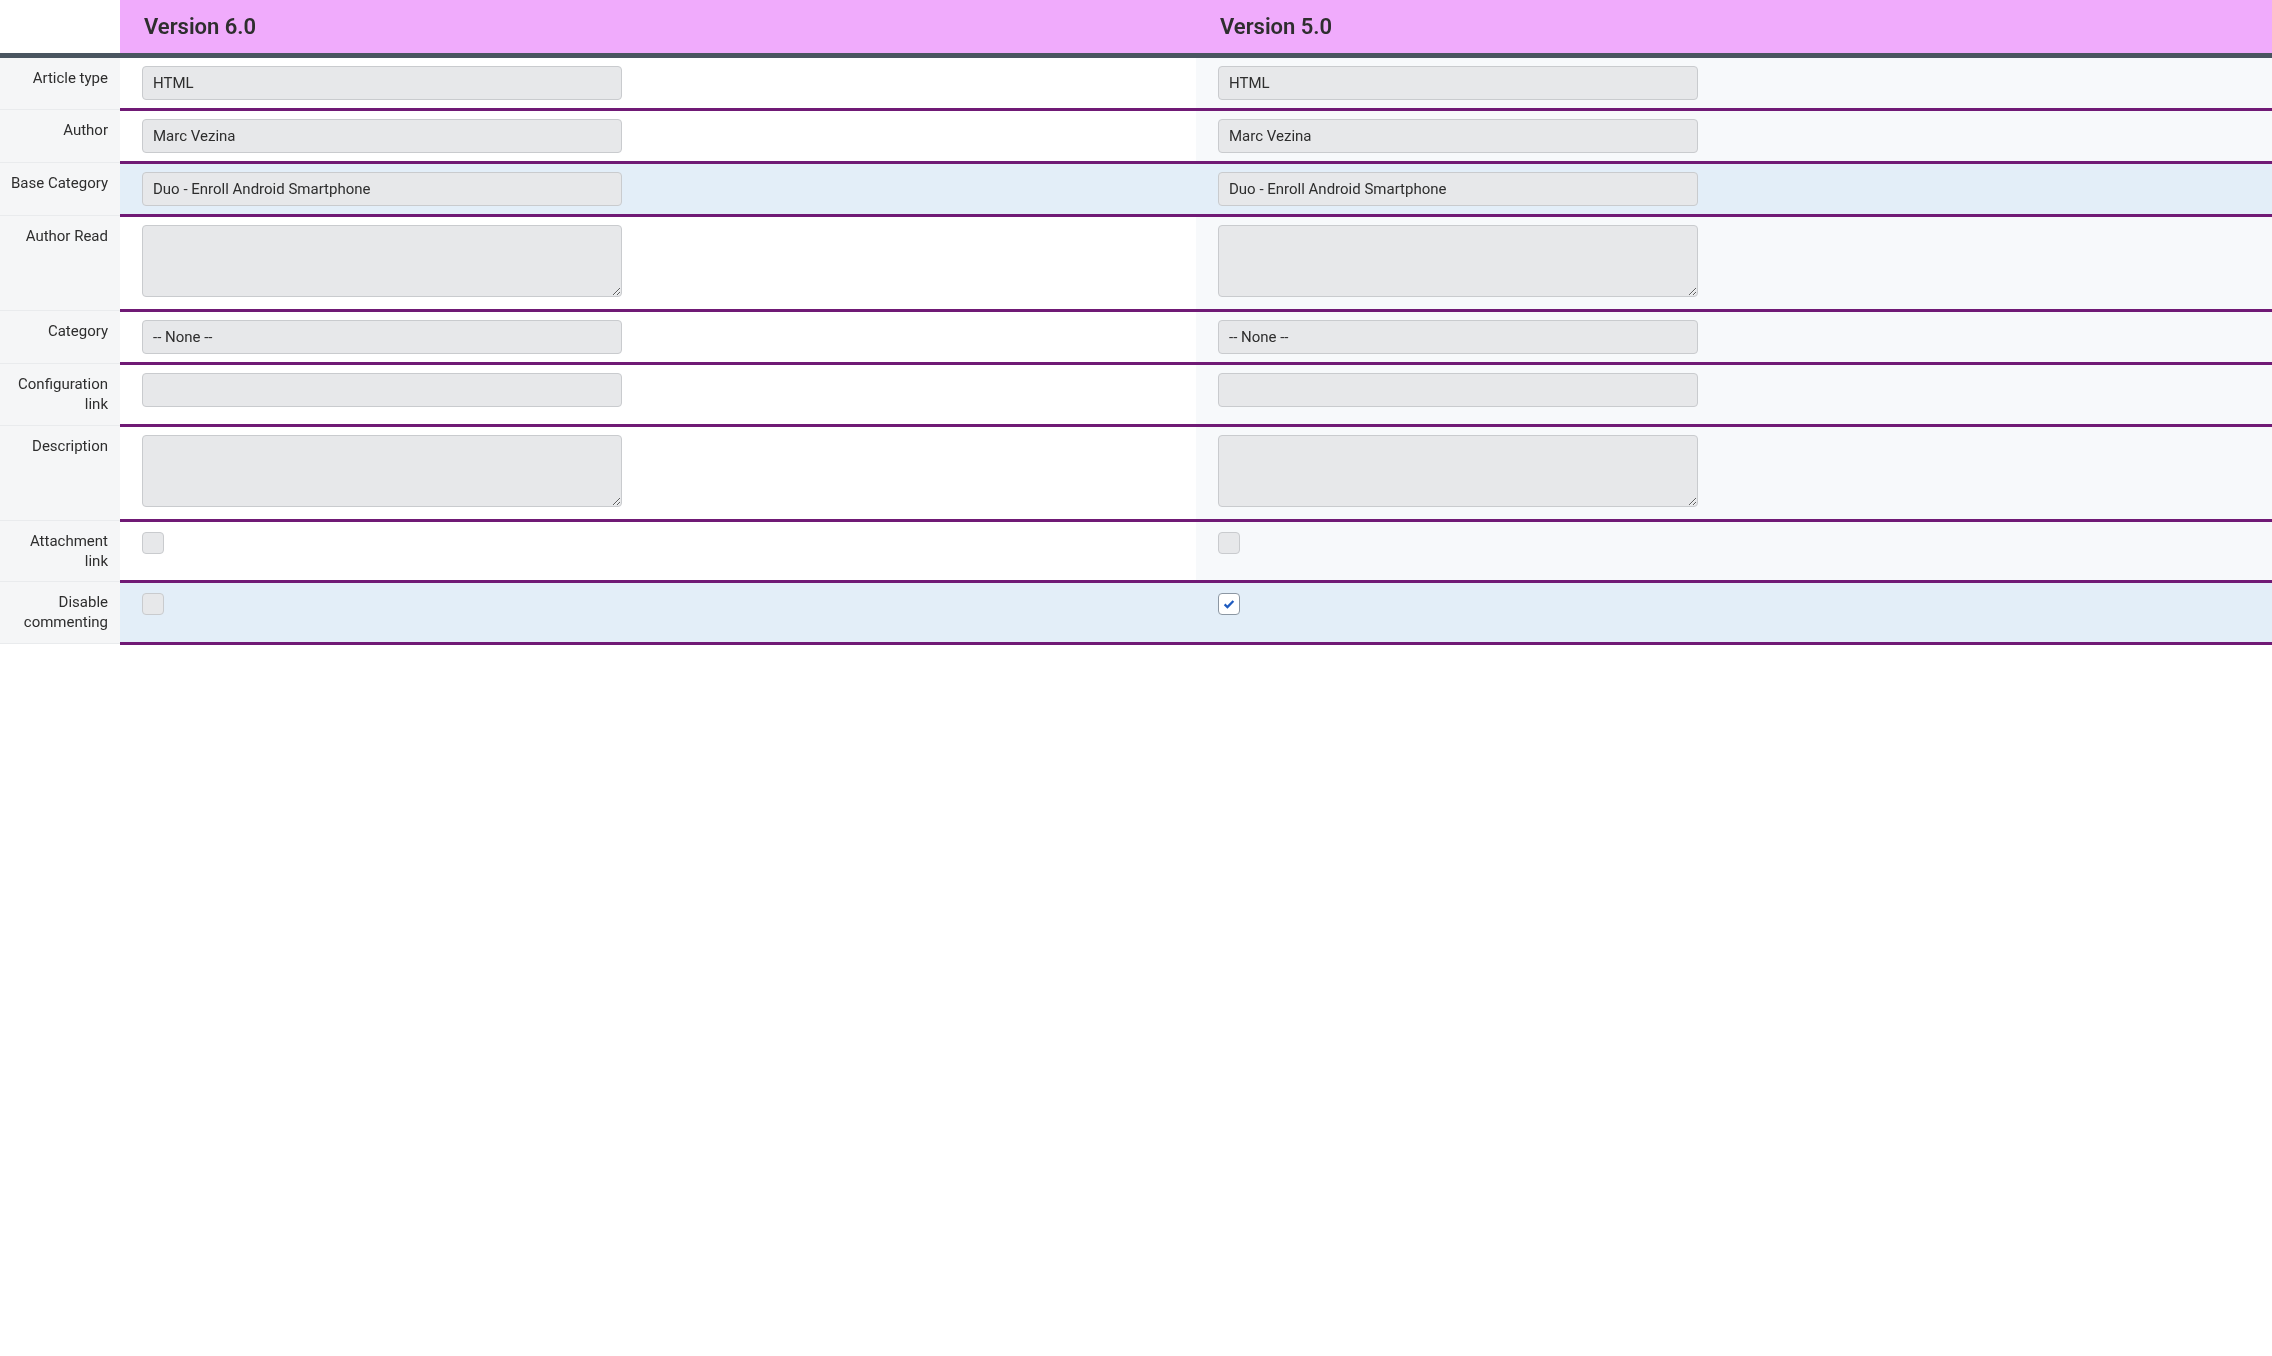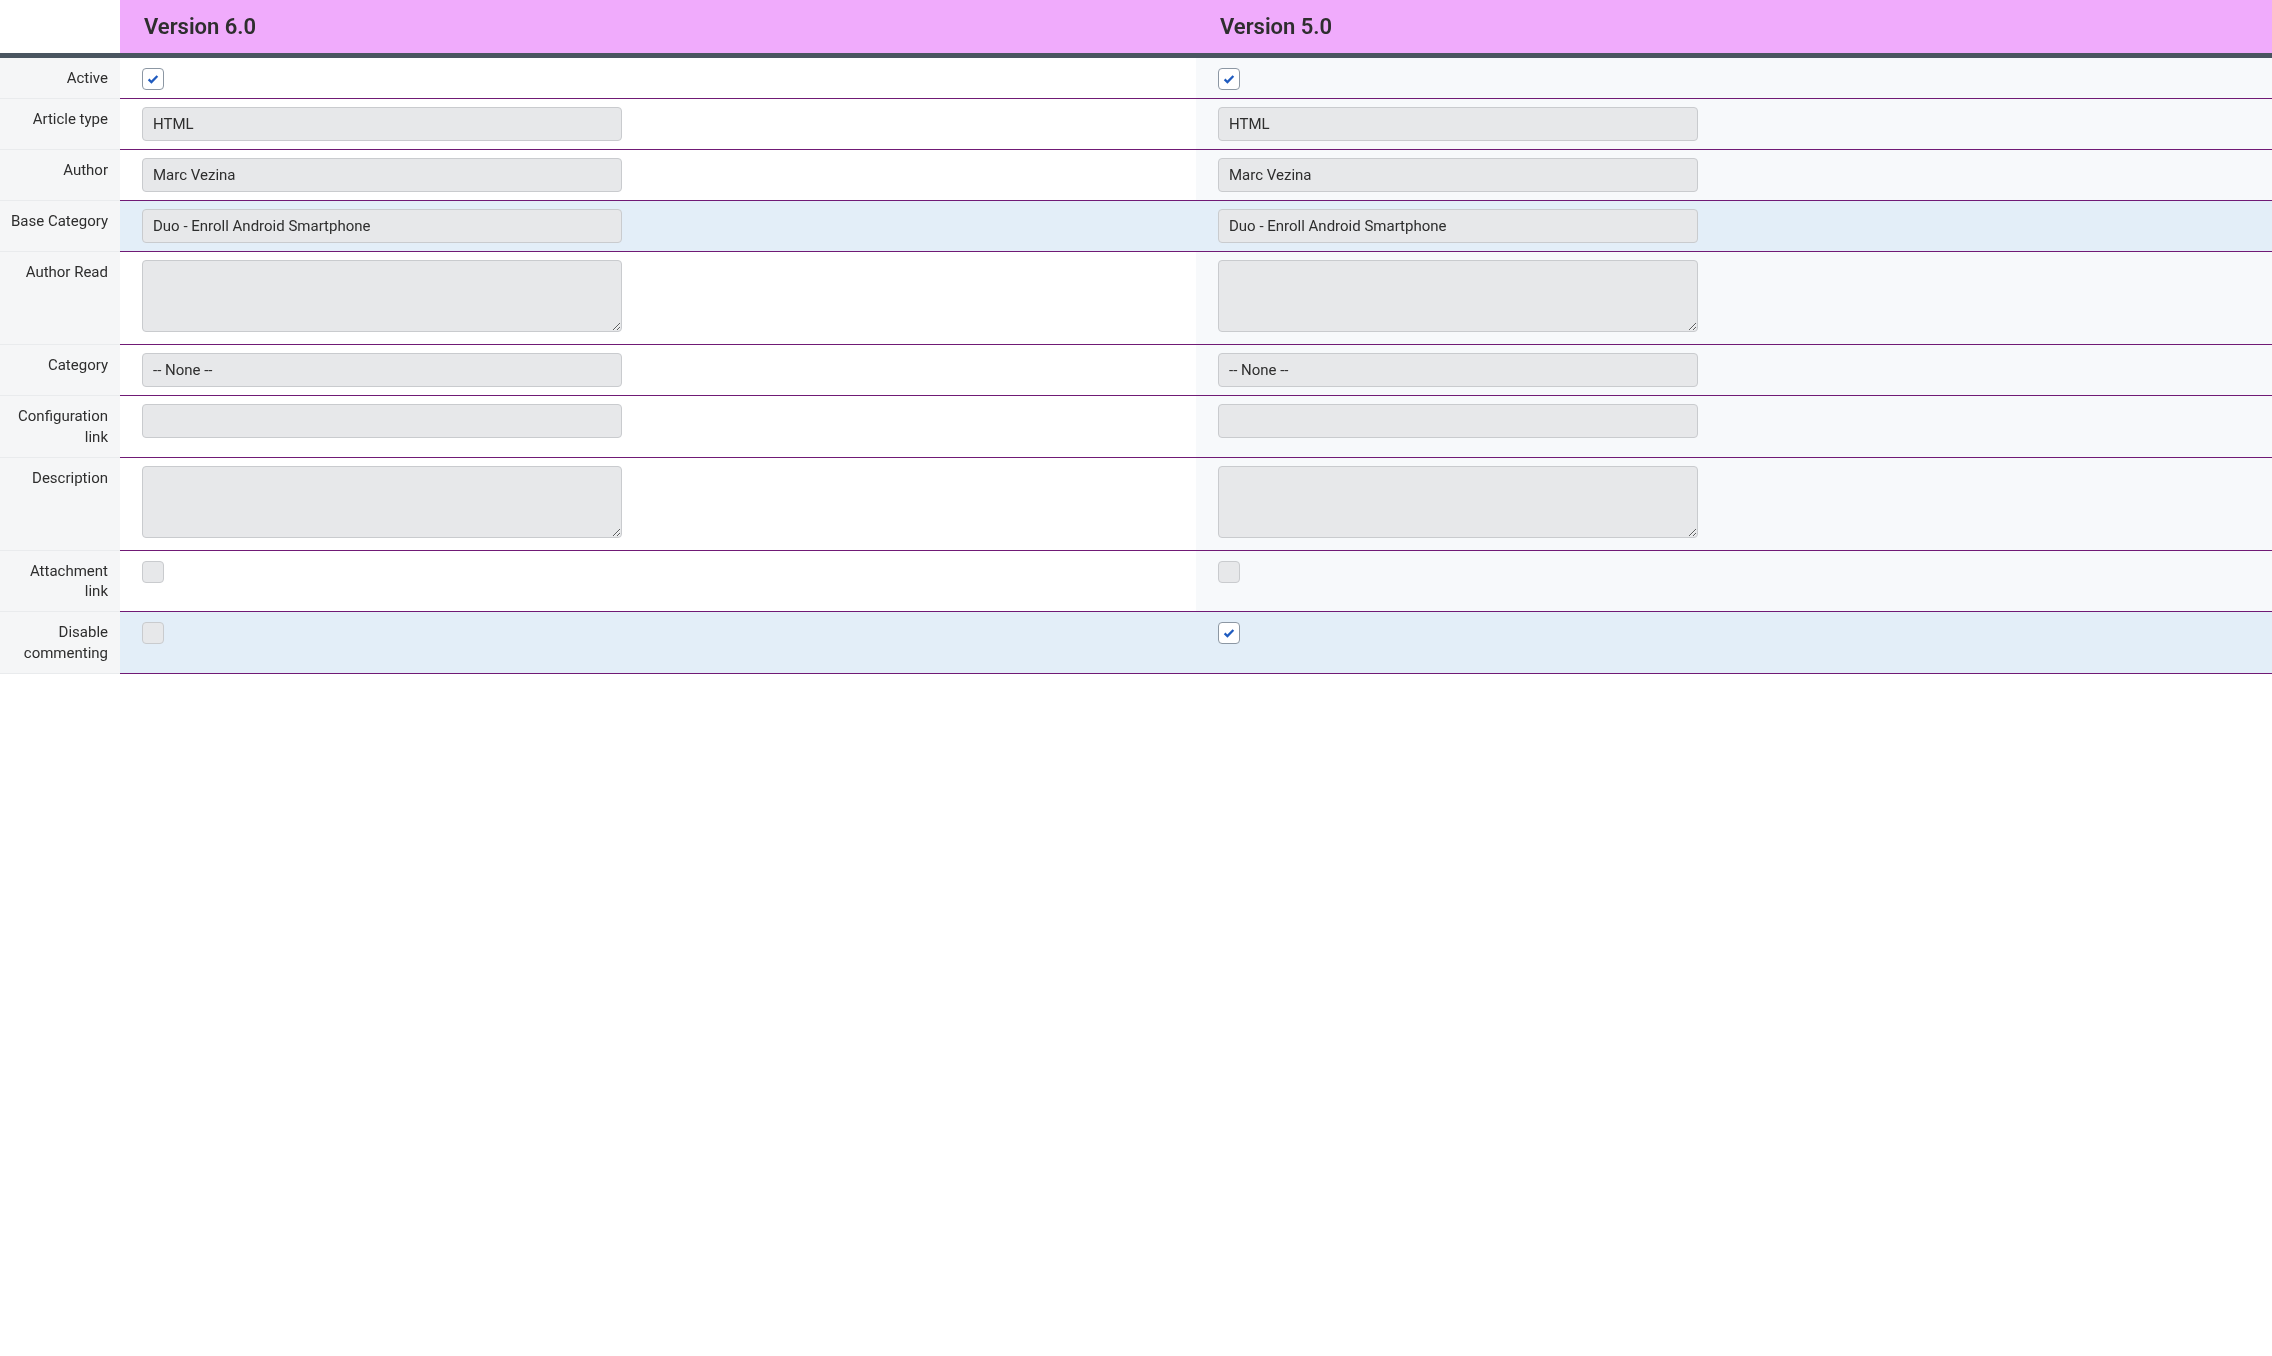--- a/index.html
+++ b/index.html
@@ -38,21 +38,21 @@
     background: #f5f6f7;
     padding: 10px 12px 10px 8px;
     text-align: right;
     color: #2e2e2e;
     font-size: 15px;
     line-height: 1.35;
     border-bottom: 1px solid #e9ebed;
   }
   td.val-cell {
     padding: 8px 22px 8px 22px;
-    border-bottom: 1px solid #701a75;
+    border-bottom: 3px solid #701a75;
     background: #ffffff;
     text-decoration: underline;
   }
   td.val-cell.right {
     background: #f7f9fb;
   }
   tr.row-highlight td.val-cell { background: #e3eef8; }
   tr.row-highlight td.val-cell.right { background: #e3eef8; }
   tr.row-highlight td.label-cell { background: #f5f6f7; }
 
@@ -111,134 +111,117 @@
       <th class="label-cell"></th>
       <th>Version 6.0</th>
       <th>Version 5.0</th>
     </tr>
     <tr class="header-divider">
         <td colspan="3"></td>
       </tr>
   </thead>
   <tbody>
 
-    <tr>
-      <td class="label-cell">Active</td>
-      <td class="val-cell">
+
+    <tr>
+      <td class="label-cell">Article type</td>
+      <td class="val-cell">
+        <input class="field-input" readonly="" value="HTML" style="">
+      </td>
+      <td class="val-cell right">
+        <input class="field-input" readonly="" value="HTML" style="">
+      </td>
+    </tr>
+
+    <tr>
+      <td class="label-cell">Author</td>
+      <td class="val-cell">
+        <input class="field-input" readonly="" value="Marc Vezina" style="">
+      </td>
+      <td class="val-cell right">
+        <input class="field-input" readonly="" value="Marc Vezina" style="">
+      </td>
+    </tr>
+
+    <tr class="row-highlight">
+      <td class="label-cell">Base Category</td>
+      <td class="val-cell">
+        <input class="field-input" readonly="" value="Duo - Enroll Android Smartphone" style="">
+      </td>
+      <td class="val-cell right">
+        <input class="field-input" readonly="" value="Duo - Enroll Android Smartphone" style="">
+      </td>
+    </tr>
+
+
+    <tr>
+      <td class="label-cell">Author Read</td>
+      <td class="val-cell">
+        <textarea class="field-textarea" readonly="" style=""></textarea>
+      </td>
+      <td class="val-cell right">
+        <textarea class="field-textarea" readonly="" style=""></textarea>
+      </td>
+    </tr>
+
+    <tr>
+      <td class="label-cell">Category</td>
+      <td class="val-cell">
+        <input class="field-input" readonly="" value="-- None --" style="">
+      </td>
+      <td class="val-cell right">
+        <input class="field-input" readonly="" value="-- None --" style="">
+      </td>
+    </tr>
+
+    <tr>
+      <td class="label-cell">Configuration link</td>
+      <td class="val-cell">
+        <input class="field-input" readonly="" value="" style="">
+      </td>
+      <td class="val-cell right">
+        <input class="field-input" readonly="" value="" style="">
+      </td>
+    </tr>
+
+    <tr>
+      <td class="label-cell">Description</td>
+      <td class="val-cell">
+        <textarea class="field-textarea" readonly="" style=""></textarea>
+      </td>
+      <td class="val-cell right">
+        <textarea class="field-textarea" readonly="" style=""></textarea>
+      </td>
+    </tr>
+
+    <tr>
+      <td class="label-cell">Attachment link</td>
+      <td class="val-cell">
+        <span class="checkbox-box">
+          
+        </span>
+      </td>
+      <td class="val-cell right">
+        <span class="checkbox-box">
+          
+        </span>
+      </td>
+    </tr>
+
+    <tr class="row-highlight">
+      <td class="label-cell">Disable commenting</td>
+      <td class="val-cell">
+        <span class="checkbox-box">
+          
+        </span>
+      </td>
+      <td class="val-cell right">
         <span class="checkbox-box checked">
           <svg viewBox="0 0 16 16">
               <path d="M3 8.5 L6.2 11.5 L13 4.5"></path>
             </svg>
         </span>
       </td>
-      <td class="val-cell right">
-        <span class="checkbox-box checked">
-          <svg viewBox="0 0 16 16">
-              <path d="M3 8.5 L6.2 11.5 L13 4.5"></path>
-            </svg>
-        </span>
-      </td>
-    </tr>
-
-    <tr>
-      <td class="label-cell">Article type</td>
-      <td class="val-cell">
-        <input class="field-input" readonly="" value="HTML" style="">
-      </td>
-      <td class="val-cell right">
-        <input class="field-input" readonly="" value="HTML" style="">
-      </td>
-    </tr>
-
-    <tr>
-      <td class="label-cell">Author</td>
-      <td class="val-cell">
-        <input class="field-input" readonly="" value="Marc Vezina" style="">
-      </td>
-      <td class="val-cell right">
-        <input class="field-input" readonly="" value="Marc Vezina" style="">
-      </td>
-    </tr>
-
-    <tr class="row-highlight">
-      <td class="label-cell">Base Category</td>
-      <td class="val-cell">
-        <input class="field-input" readonly="" value="Duo - Enroll Android Smartphone" style="">
-      </td>
-      <td class="val-cell right">
-        <input class="field-input" readonly="" value="Duo - Enroll Android Smartphone" style="">
-      </td>
-    </tr>
-
-
-    <tr>
-      <td class="label-cell">Author Read</td>
-      <td class="val-cell">
-        <textarea class="field-textarea" readonly="" style=""></textarea>
-      </td>
-      <td class="val-cell right">
-        <textarea class="field-textarea" readonly="" style=""></textarea>
-      </td>
-    </tr>
-
-    <tr>
-      <td class="label-cell">Category</td>
-      <td class="val-cell">
-        <input class="field-input" readonly="" value="-- None --" style="">
-      </td>
-      <td class="val-cell right">
-        <input class="field-input" readonly="" value="-- None --" style="">
-      </td>
-    </tr>
-
-    <tr>
-      <td class="label-cell">Configuration link</td>
-      <td class="val-cell">
-        <input class="field-input" readonly="" value="" style="">
-      </td>
-      <td class="val-cell right">
-        <input class="field-input" readonly="" value="" style="">
-      </td>
-    </tr>
-
-    <tr>
-      <td class="label-cell">Description</td>
-      <td class="val-cell">
-        <textarea class="field-textarea" readonly="" style=""></textarea>
-      </td>
-      <td class="val-cell right">
-        <textarea class="field-textarea" readonly="" style=""></textarea>
-      </td>
-    </tr>
-
-    <tr>
-      <td class="label-cell">Attachment link</td>
-      <td class="val-cell">
-        <span class="checkbox-box">
-          
-        </span>
-      </td>
-      <td class="val-cell right">
-        <span class="checkbox-box">
-          
-        </span>
-      </td>
-    </tr>
-
-    <tr class="row-highlight">
-      <td class="label-cell">Disable commenting</td>
-      <td class="val-cell">
-        <span class="checkbox-box">
-          
-        </span>
-      </td>
-      <td class="val-cell right">
-        <span class="checkbox-box checked">
-          <svg viewBox="0 0 16 16">
-              <path d="M3 8.5 L6.2 11.5 L13 4.5"></path>
-            </svg>
-        </span>
-      </td>
     </tr>
 
 
   </tbody>
 </table>
 
 </body></html>

